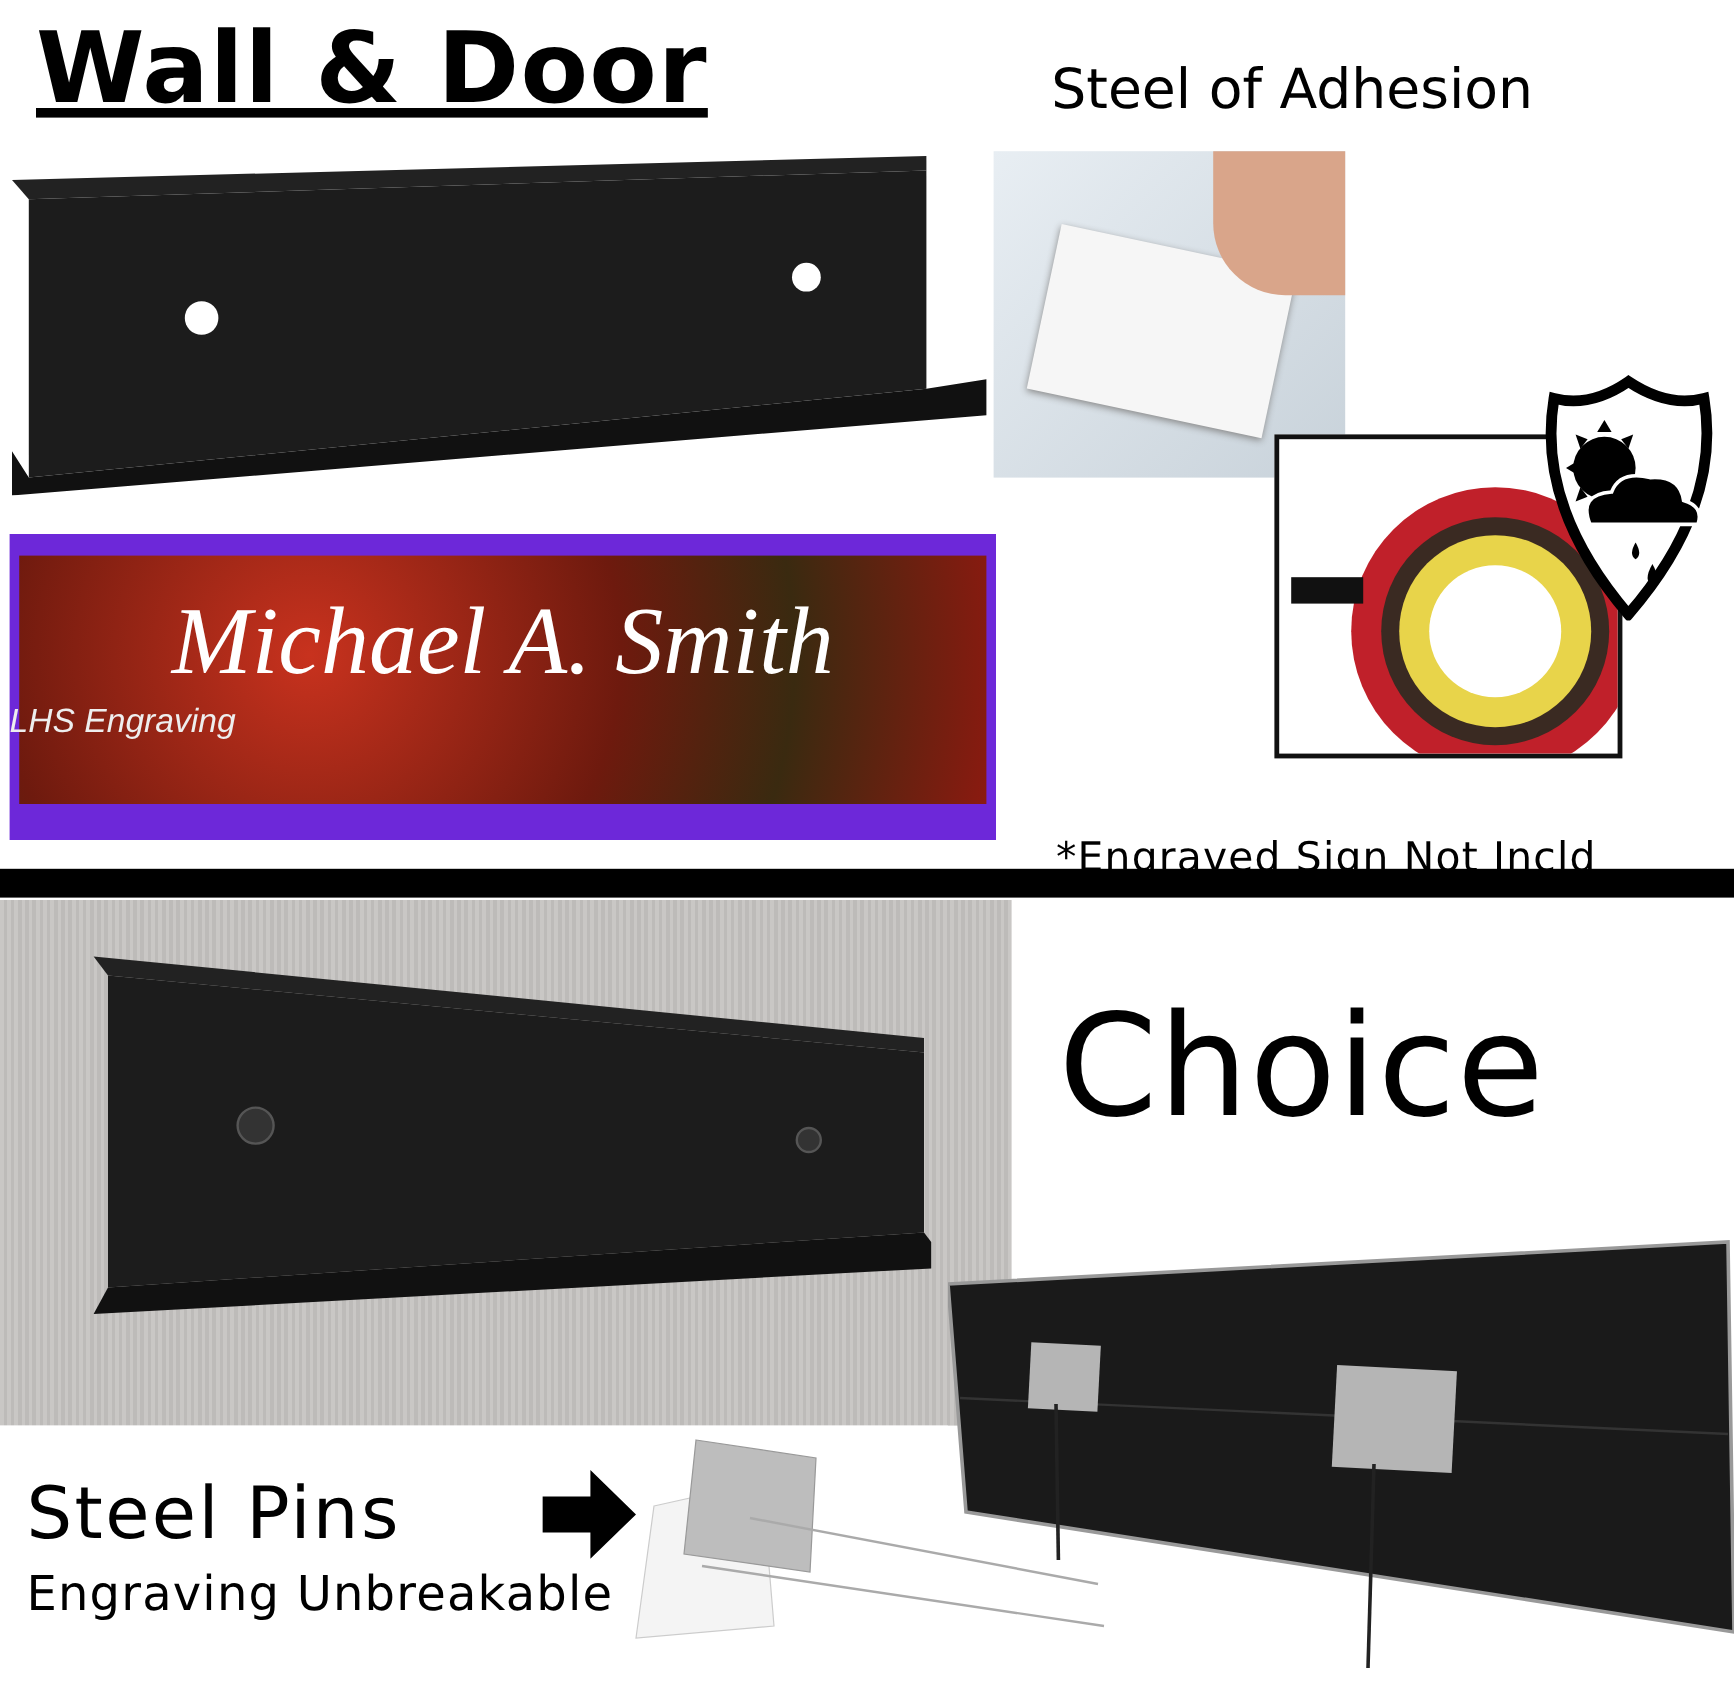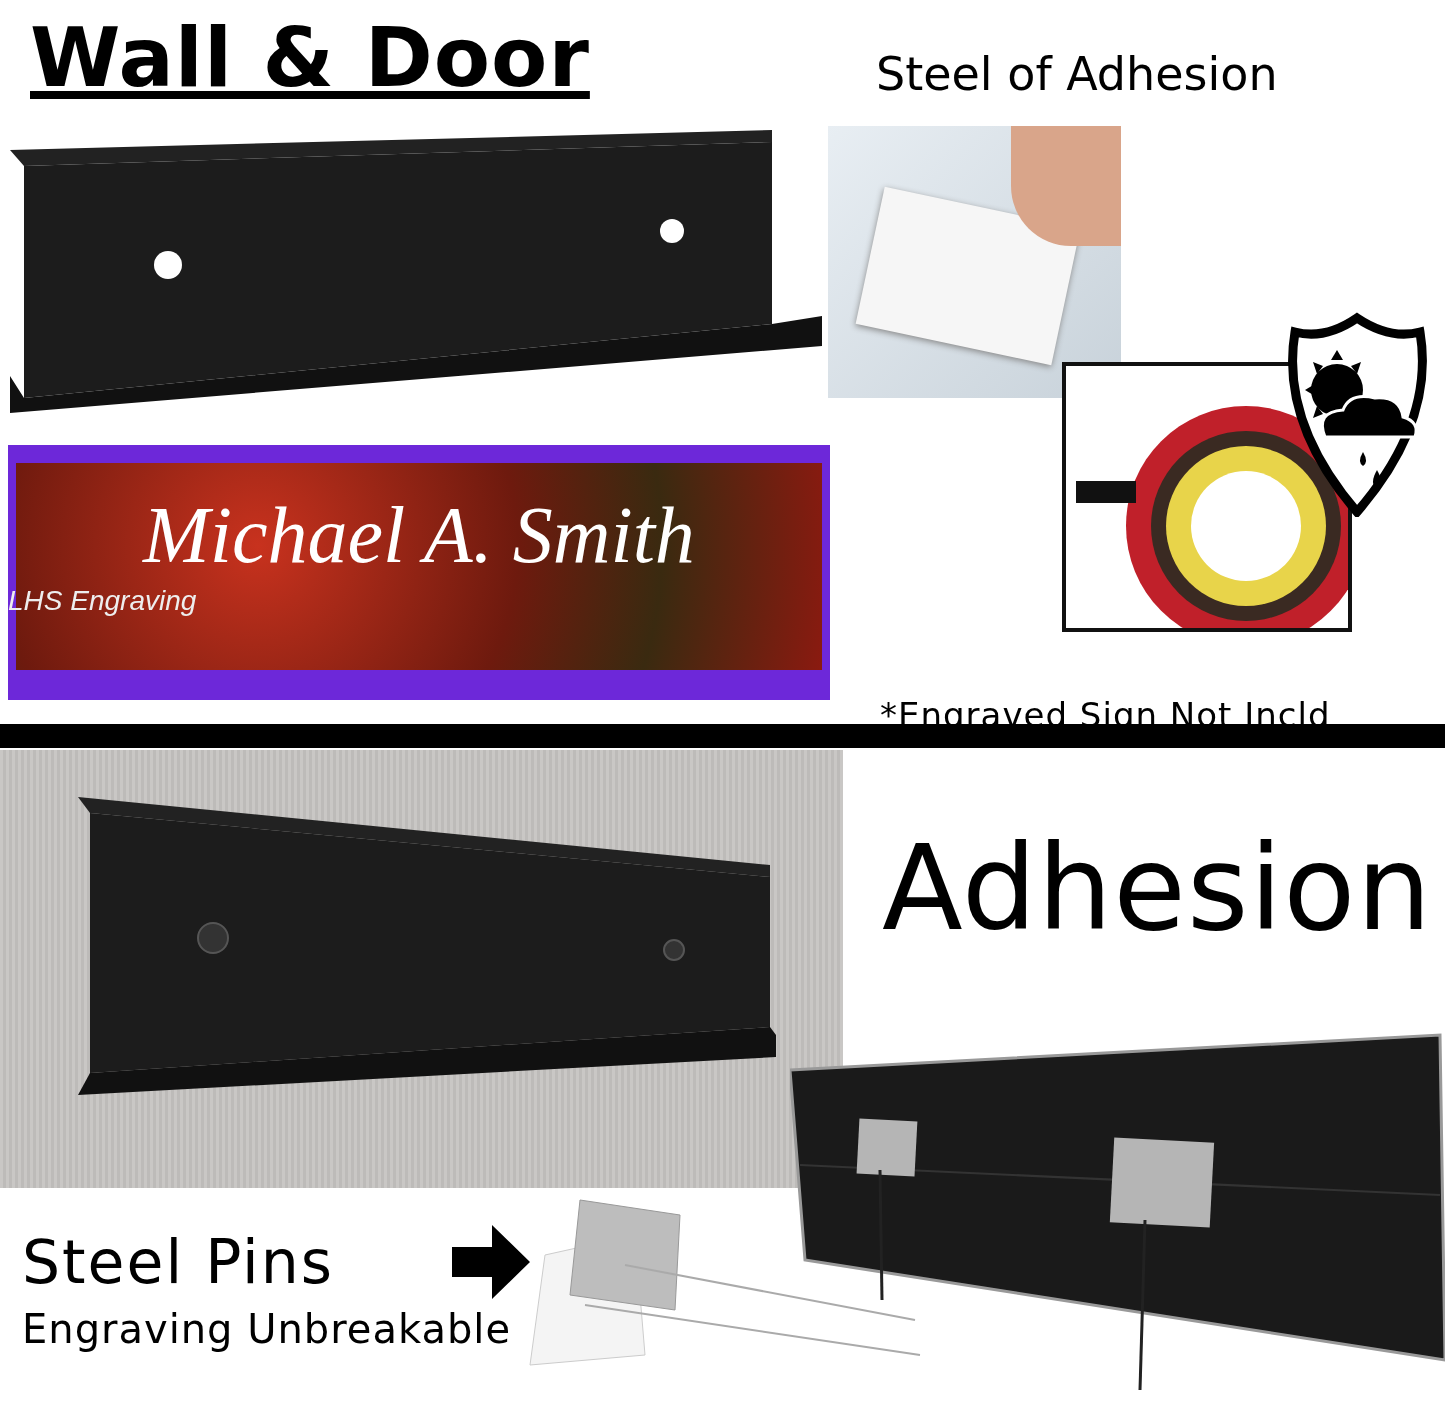--- a/index.html
+++ b/index.html
@@ -70,21 +70,21 @@
 <div class="abs" style="left:70px;top:795px;width:710px;height:300px;">
   <svg width="710" height="300" viewBox="0 0 710 300">
     <polygon points="8,2 700,70 700,82 20,18" fill="#222"></polygon>
     <polygon points="20,18 700,82 700,232 20,278" fill="#1c1c1c"></polygon>
     <polygon points="20,278 700,232 706,240 706,262 8,300" fill="#111"></polygon>
     <circle cx="143" cy="143" r="15" fill="#333" stroke="#555" stroke-width="2"></circle>
     <circle cx="604" cy="155" r="10" fill="#333" stroke="#555" stroke-width="2"></circle>
   </svg>
 </div>
 
-<div class="abs title-big" style="left:882px;top:818px;font-size:118px;line-height:140px;font-weight:normal;">Adhesion</div>
+<div class="abs title-big" style="left:882px;top:818px;font-size:118px;line-height:140px;font-weight:normal;">Choice</div>
 
 <div class="abs" style="left:790px;top:1030px;width:655px;height:370px;">
   <svg width="655" height="370" viewBox="0 0 655 370">
     <polygon points="0,40 650,5 655,330 15,230" fill="#1a1a1a" stroke="#999" stroke-width="3"></polygon>
     <line x1="10" y1="135" x2="650" y2="165" stroke="#333" stroke-width="2"></line>
     <rect x="68" y="90" width="58" height="55" fill="#b5b5b5" transform="rotate(3 97 117)"></rect>
     <rect x="322" y="110" width="100" height="85" fill="#b5b5b5" transform="rotate(3 372 152)"></rect>
     <line x1="90" y1="140" x2="92" y2="270" stroke="#222" stroke-width="3"></line>
     <line x1="355" y1="190" x2="350" y2="360" stroke="#222" stroke-width="3"></line>
   </svg>

